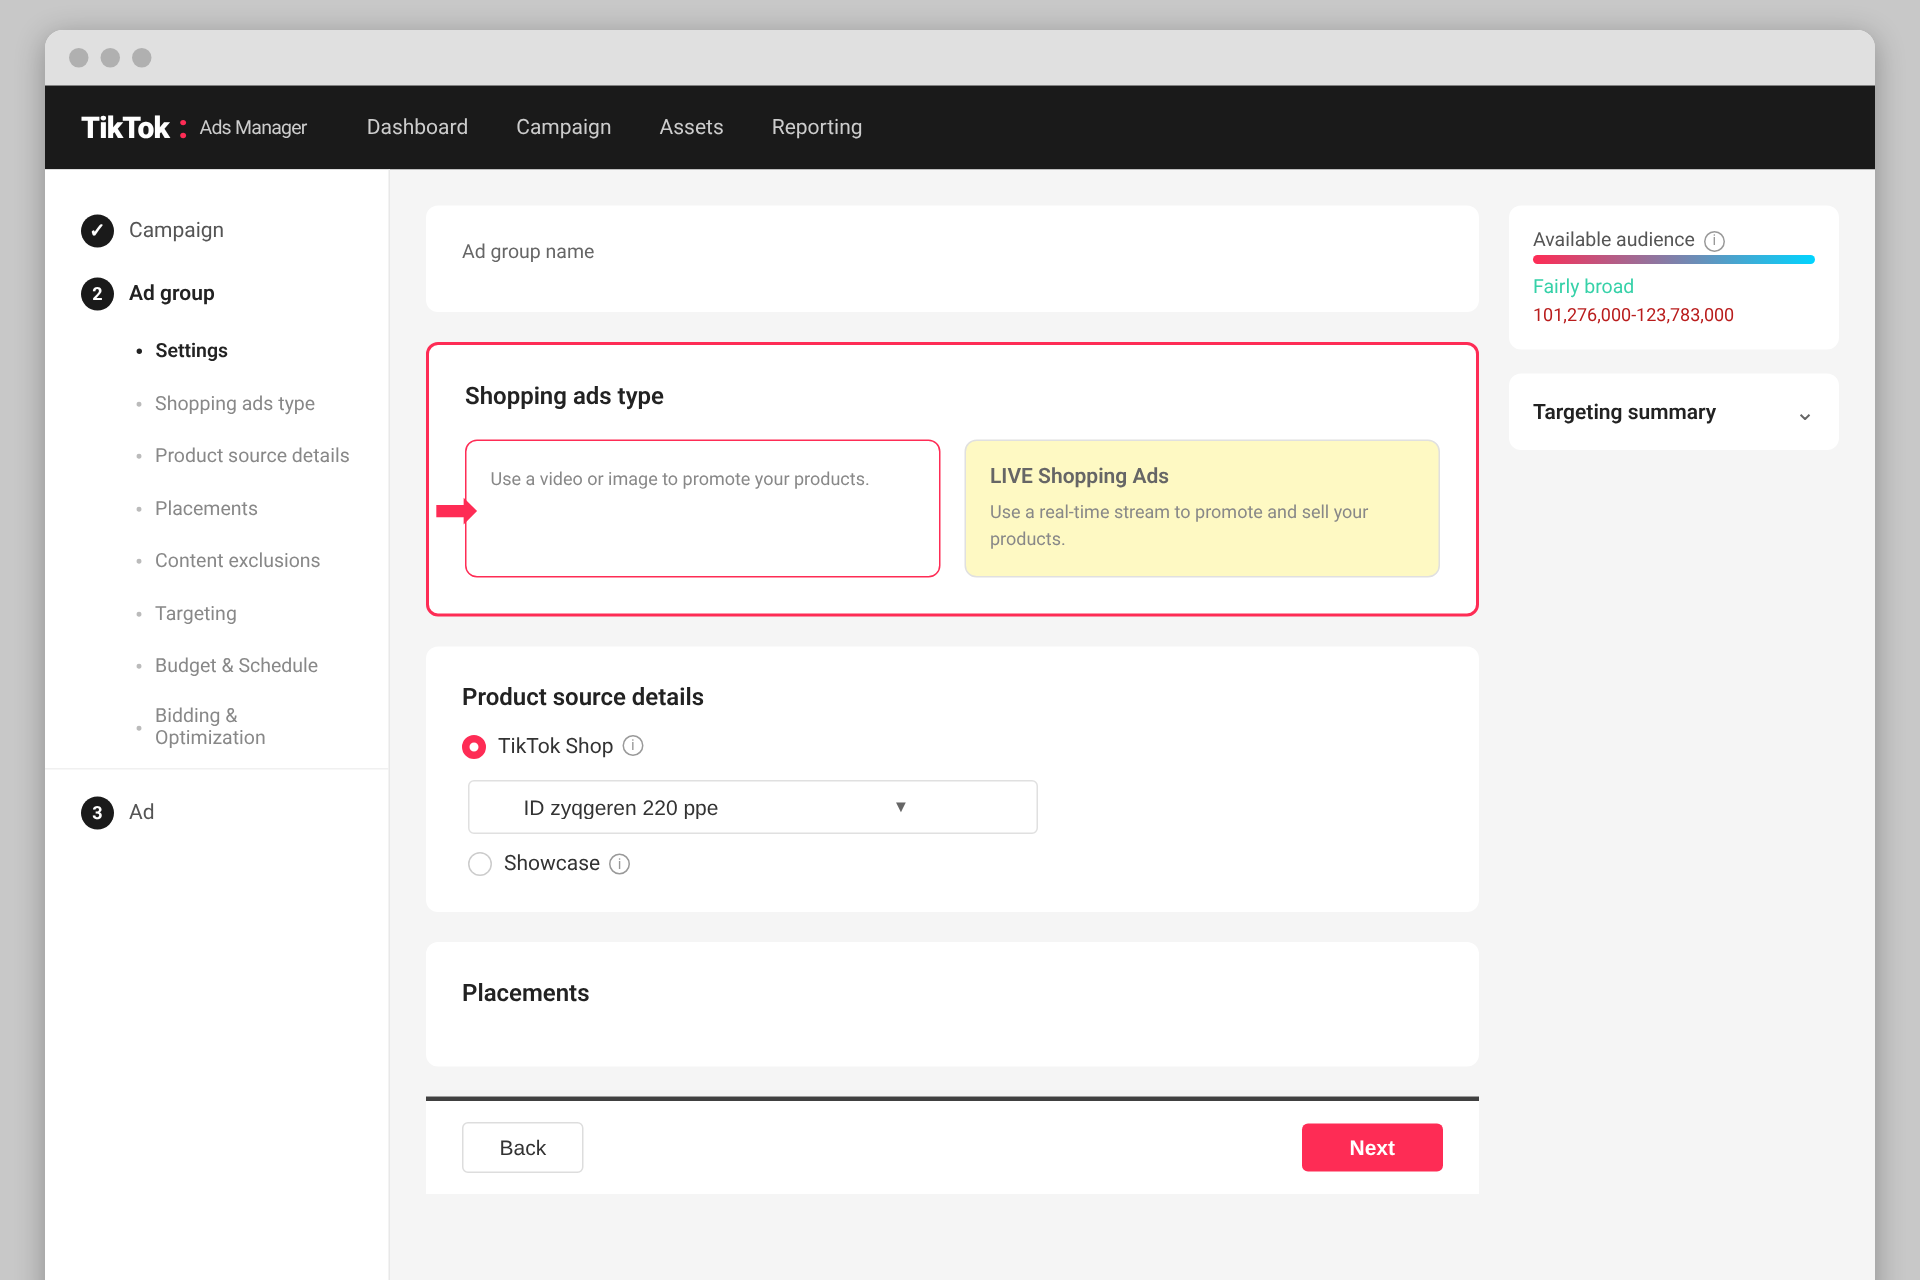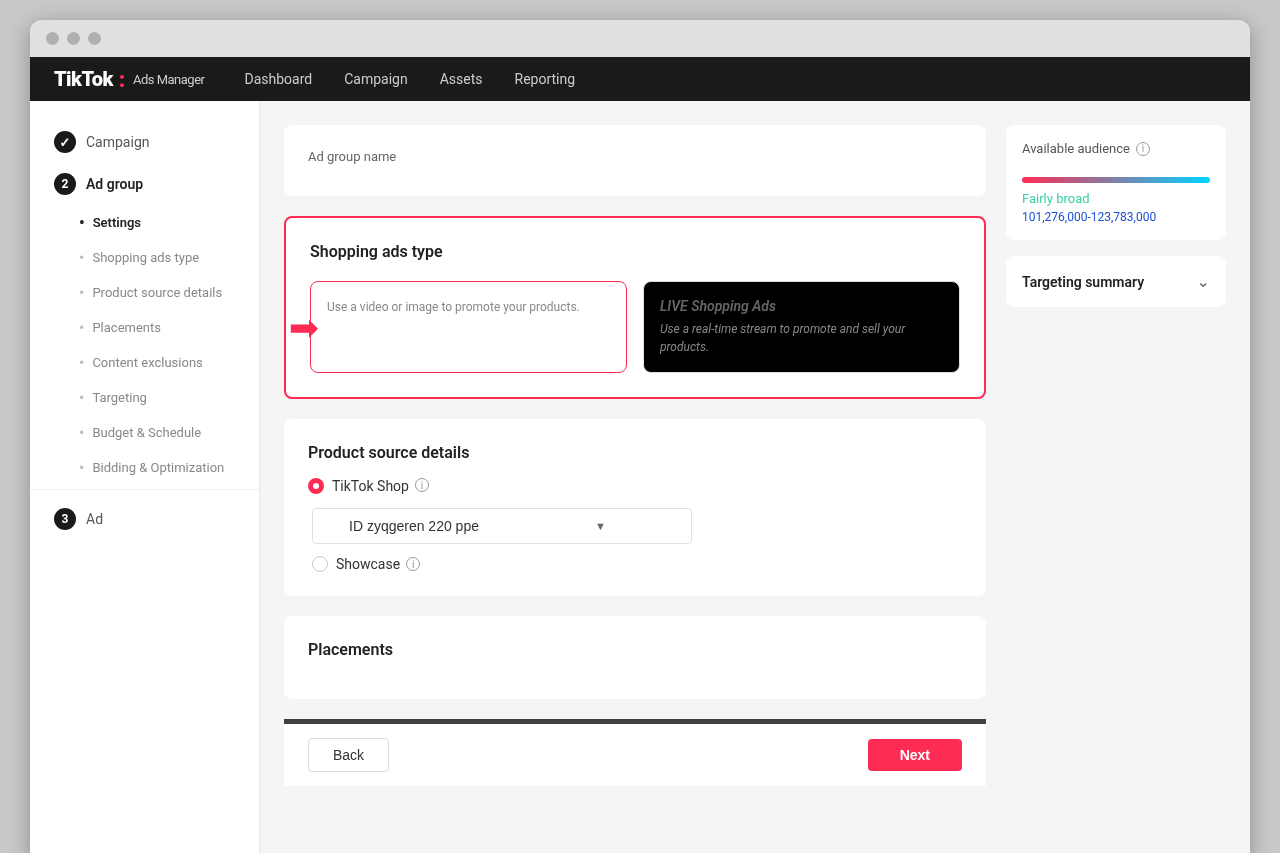--- a/index.html
+++ b/index.html
@@ -30,21 +30,21 @@
       width: 13px; height: 13px;
       border-radius: 50%;
       background: #b0b0b0;
     }
     
     .navbar {
       background: #1a1a1a;
       padding: 0 24px;
       display: flex;
       align-items: center;
-      height: 44px;
+      height: 56px;
       gap: 40px;
     }
     .logo {
       display: flex;
       align-items: center;
       gap: 6px;
       color: white;
       font-weight: 900;
       font-size: 20px;
       letter-spacing: -0.5px;
@@ -108,21 +108,21 @@
       font-weight: 700;
       flex-shrink: 0;
     }
     .step-circle.done {
       background: #1a1a1a;
     }
     .check-icon {
       font-size: 13px;
     }
     .sub-items {
-      padding-left: 5px;
+      padding-left: 16px;
     }
     .sub-item {
       padding: 8px 24px 8px 44px;
       font-size: 13px;
       color: #888;
       cursor: pointer;
       display: flex;
       align-items: center;
       gap: 8px;
     }
@@ -208,23 +208,22 @@
       border: 1.5px solid #e0e0e0;
       border-radius: 8px;
       padding: 16px;
       cursor: pointer;
     }
     .ads-type-option.selected {
       border-color: #fe2c55;
       background: white;
     }
     .ads-type-option.disabled {
-      background: #000000;
+      background: #fef9c3;
       border-color: #e0e0e0;
-      font-style: italic;
     }
     .ads-type-title {
       font-size: 14px;
       font-weight: 600;
       margin-bottom: 6px;
     }
     .ads-type-title.pink { color: #fe2c55; }
     .ads-type-title.gray { color: #666; }
     .ads-type-desc {
       font-size: 12px;
@@ -355,38 +354,38 @@
       background: white;
       border-radius: 8px;
       padding: 16px;
     }
     .audience-title {
       font-size: 13px;
       color: #555;
       display: flex;
       align-items: center;
       gap: 6px;
-      margin-bottom: 21px;
+      margin-bottom: 2px;
     }
     .audience-bar {
       height: 6px;
       border-radius: 3px;
       background: linear-gradient(to right, #fe2c55, #00d4ff);
       width: 100%;
       margin-bottom: 8px;
     }
     .audience-range-label {
       font-size: 13px;
       font-weight: 400;
       color: #36d1a8;
       margin-bottom: 4px;
     }
     .audience-range-value {
       font-size: 12px;
-      color: #1d4ed8;
+      color: #b91c1c;
     }
     .targeting-summary-card {
       background: white;
       border-radius: 8px;
       padding: 16px;
       display: flex;
       align-items: center;
       justify-content: space-between;
       cursor: pointer;
     }
@@ -395,21 +394,21 @@
       font-weight: 600;
       color: #222;
     }
     .chevron-down {
       font-size: 16px;
       color: #666;
     }
     
     .bottom-bar {
       background: white;
-      border-top: 5px solid #404040;
+      border-top: 3px solid #404040;
       padding: 14px 24px;
       display: flex;
       justify-content: space-between;
       align-items: center;
     }
     .back-btn {
       background: white;
       border: 1px solid #ddd;
       border-radius: 4px;
       padding: 8px 24px;

